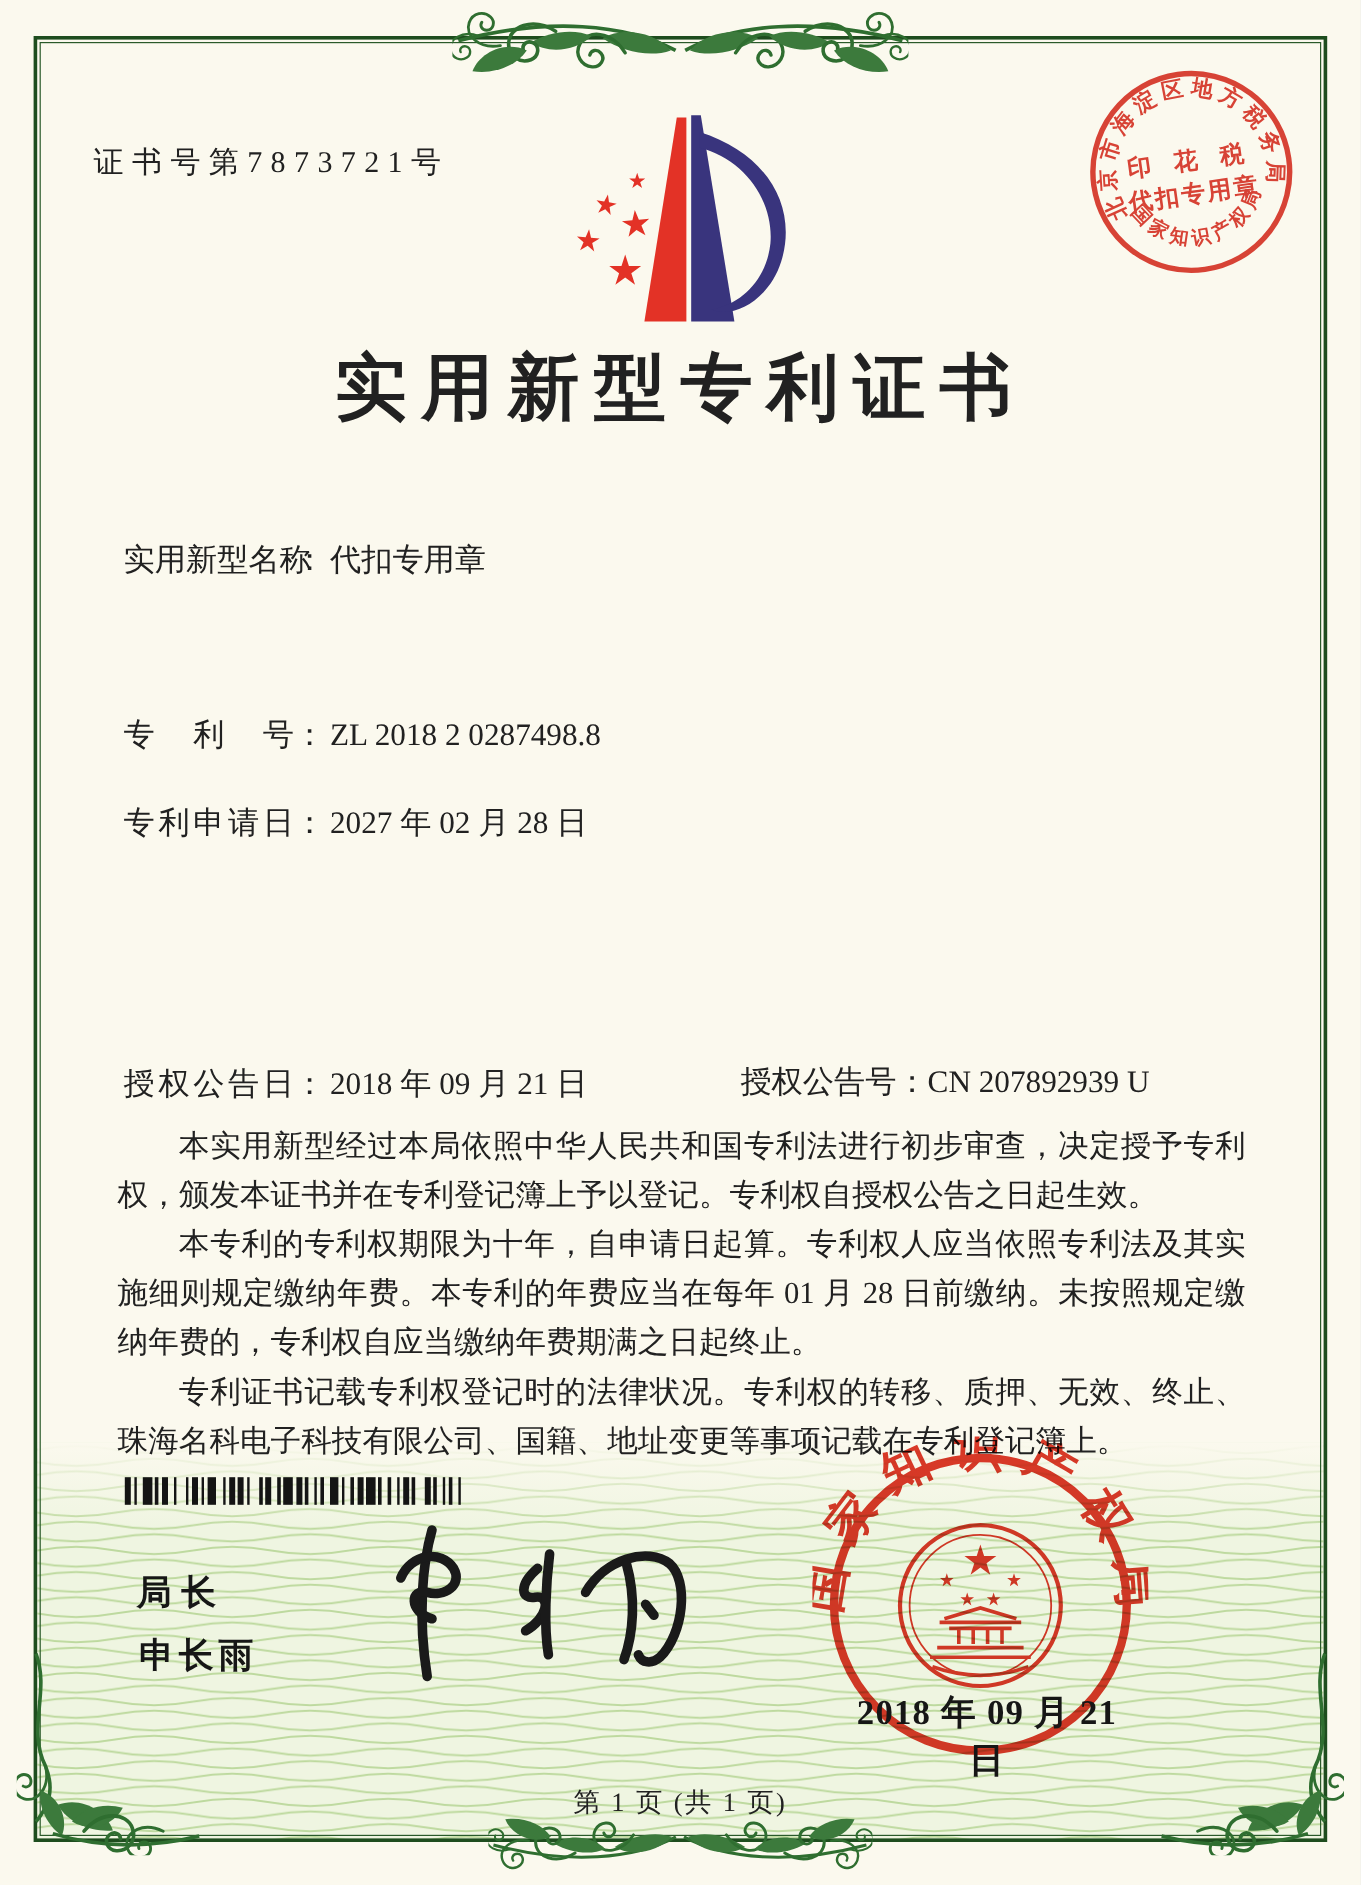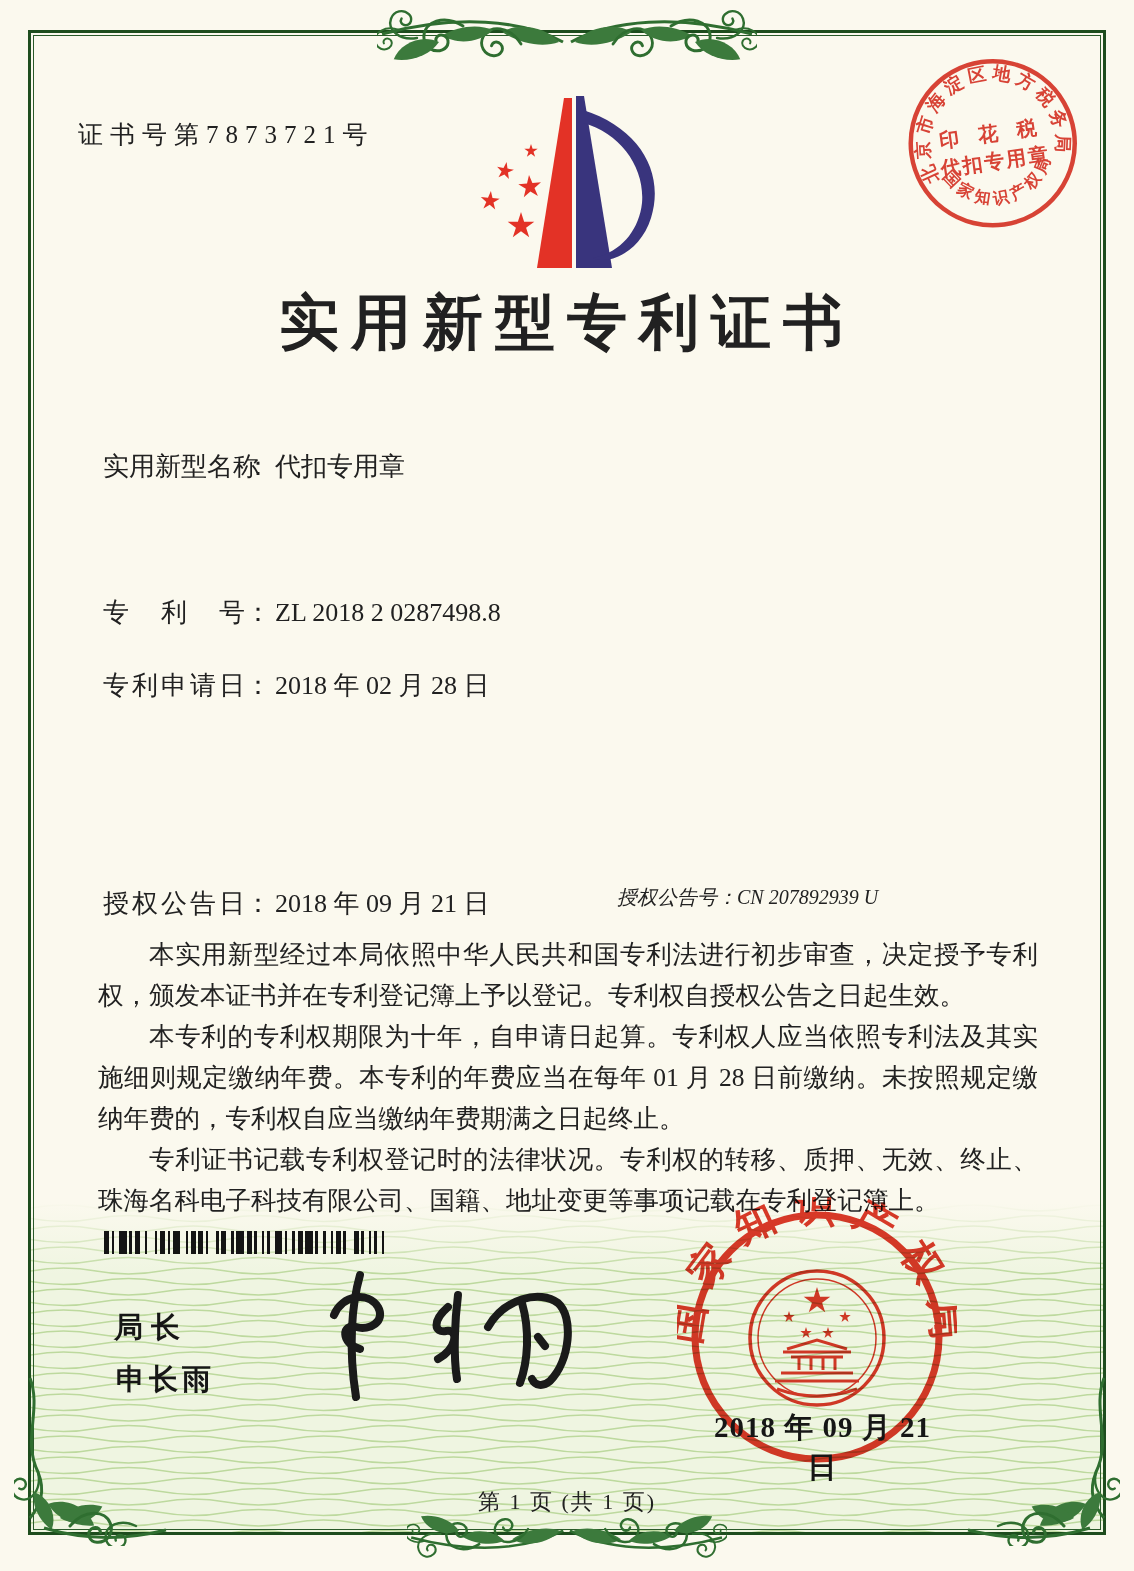--- a/index.html
+++ b/index.html
@@ -17,21 +17,21 @@
   
   .cert-no{position:absolute;left:78px;top:118px;font-size:25px;letter-spacing:7px;}
   .title{position:absolute;left:0;top:283px;width:1134px;text-align:center;
     font-size:60px;font-weight:bold;letter-spacing:12px;}
   .frow{position:absolute;left:103px;font-size:26px;line-height:40px;white-space:nowrap;}
   .flabel{display:inline-block;width:142px;text-align:justify;text-align-last:justify;vertical-align:top;}
   .fcolon{display:inline-block;width:24px;vertical-align:top;}
   .fval{display:inline-block;margin-left:6px;vertical-align:top;}
   .addr .fval{white-space:normal;width:752px;}
   .addr{white-space:normal;}
-  .grant-right{position:absolute;left:617px;font-size:20px;white-space:nowrap;font-style:italic;}
+  .grant-right{position:absolute;left:617px;font-size:26px;white-space:nowrap;}
   .paras{position:absolute;left:98px;top:934px;width:940px;font-size:25.5px;line-height:41px;text-align:justify;}
   .paras p{margin:0;text-indent:2em;}
   .barcode{position:absolute;left:104px;top:1231px;width:326px;height:23px;display:flex;align-items:stretch;}
   .barcode div{height:100%;}
   .director-title{position:absolute;left:114px;top:1308px;font-size:29px;font-weight:bold;
     font-family:"Liberation Sans","DejaVu Sans",sans-serif;letter-spacing:8px;color:#161616;}
   .director-name{position:absolute;left:116px;top:1360px;font-size:29px;font-weight:bold;
     font-family:"Liberation Sans","DejaVu Sans",sans-serif;letter-spacing:4px;color:#161616;}
   .signature{position:absolute;left:282px;top:1267px;}
   .stamp-tax{position:absolute;left:878px;top:28px;transform:rotate(-8deg);
@@ -138,21 +138,21 @@
 
   <div class="title">实用新型专利证书</div>
 
   <div class="frow" style="top:447px">
     <span class="flabel">实用新型名称</span><span class="fcolon">：</span><span class="fval">代扣专用章</span>
   </div>
   <div class="frow" style="top:593px">
     <span class="flabel">专利号</span><span class="fcolon">：</span><span class="fval">ZL 2018 2 0287498.8</span>
   </div>
   <div class="frow" style="top:666px">
-    <span class="flabel">专利申请日</span><span class="fcolon">：</span><span class="fval">2018 年 02 月 28 日</span>
+    <span class="flabel">专利申请日</span><span class="fcolon">：</span><span class="fval">2027 年 02 月 28 日</span>
   </div>
 
   <div class="frow" style="top:884px">
     <span class="flabel">授权公告日</span><span class="fcolon">：</span><span class="fval">2018 年 09 月 21 日</span>
   </div>
   <div class="grant-right" style="top:884px">
     <span>授权公告号</span><span>：</span><span>CN 207892939 U</span>
   </div>
 
   <div class="paras">

